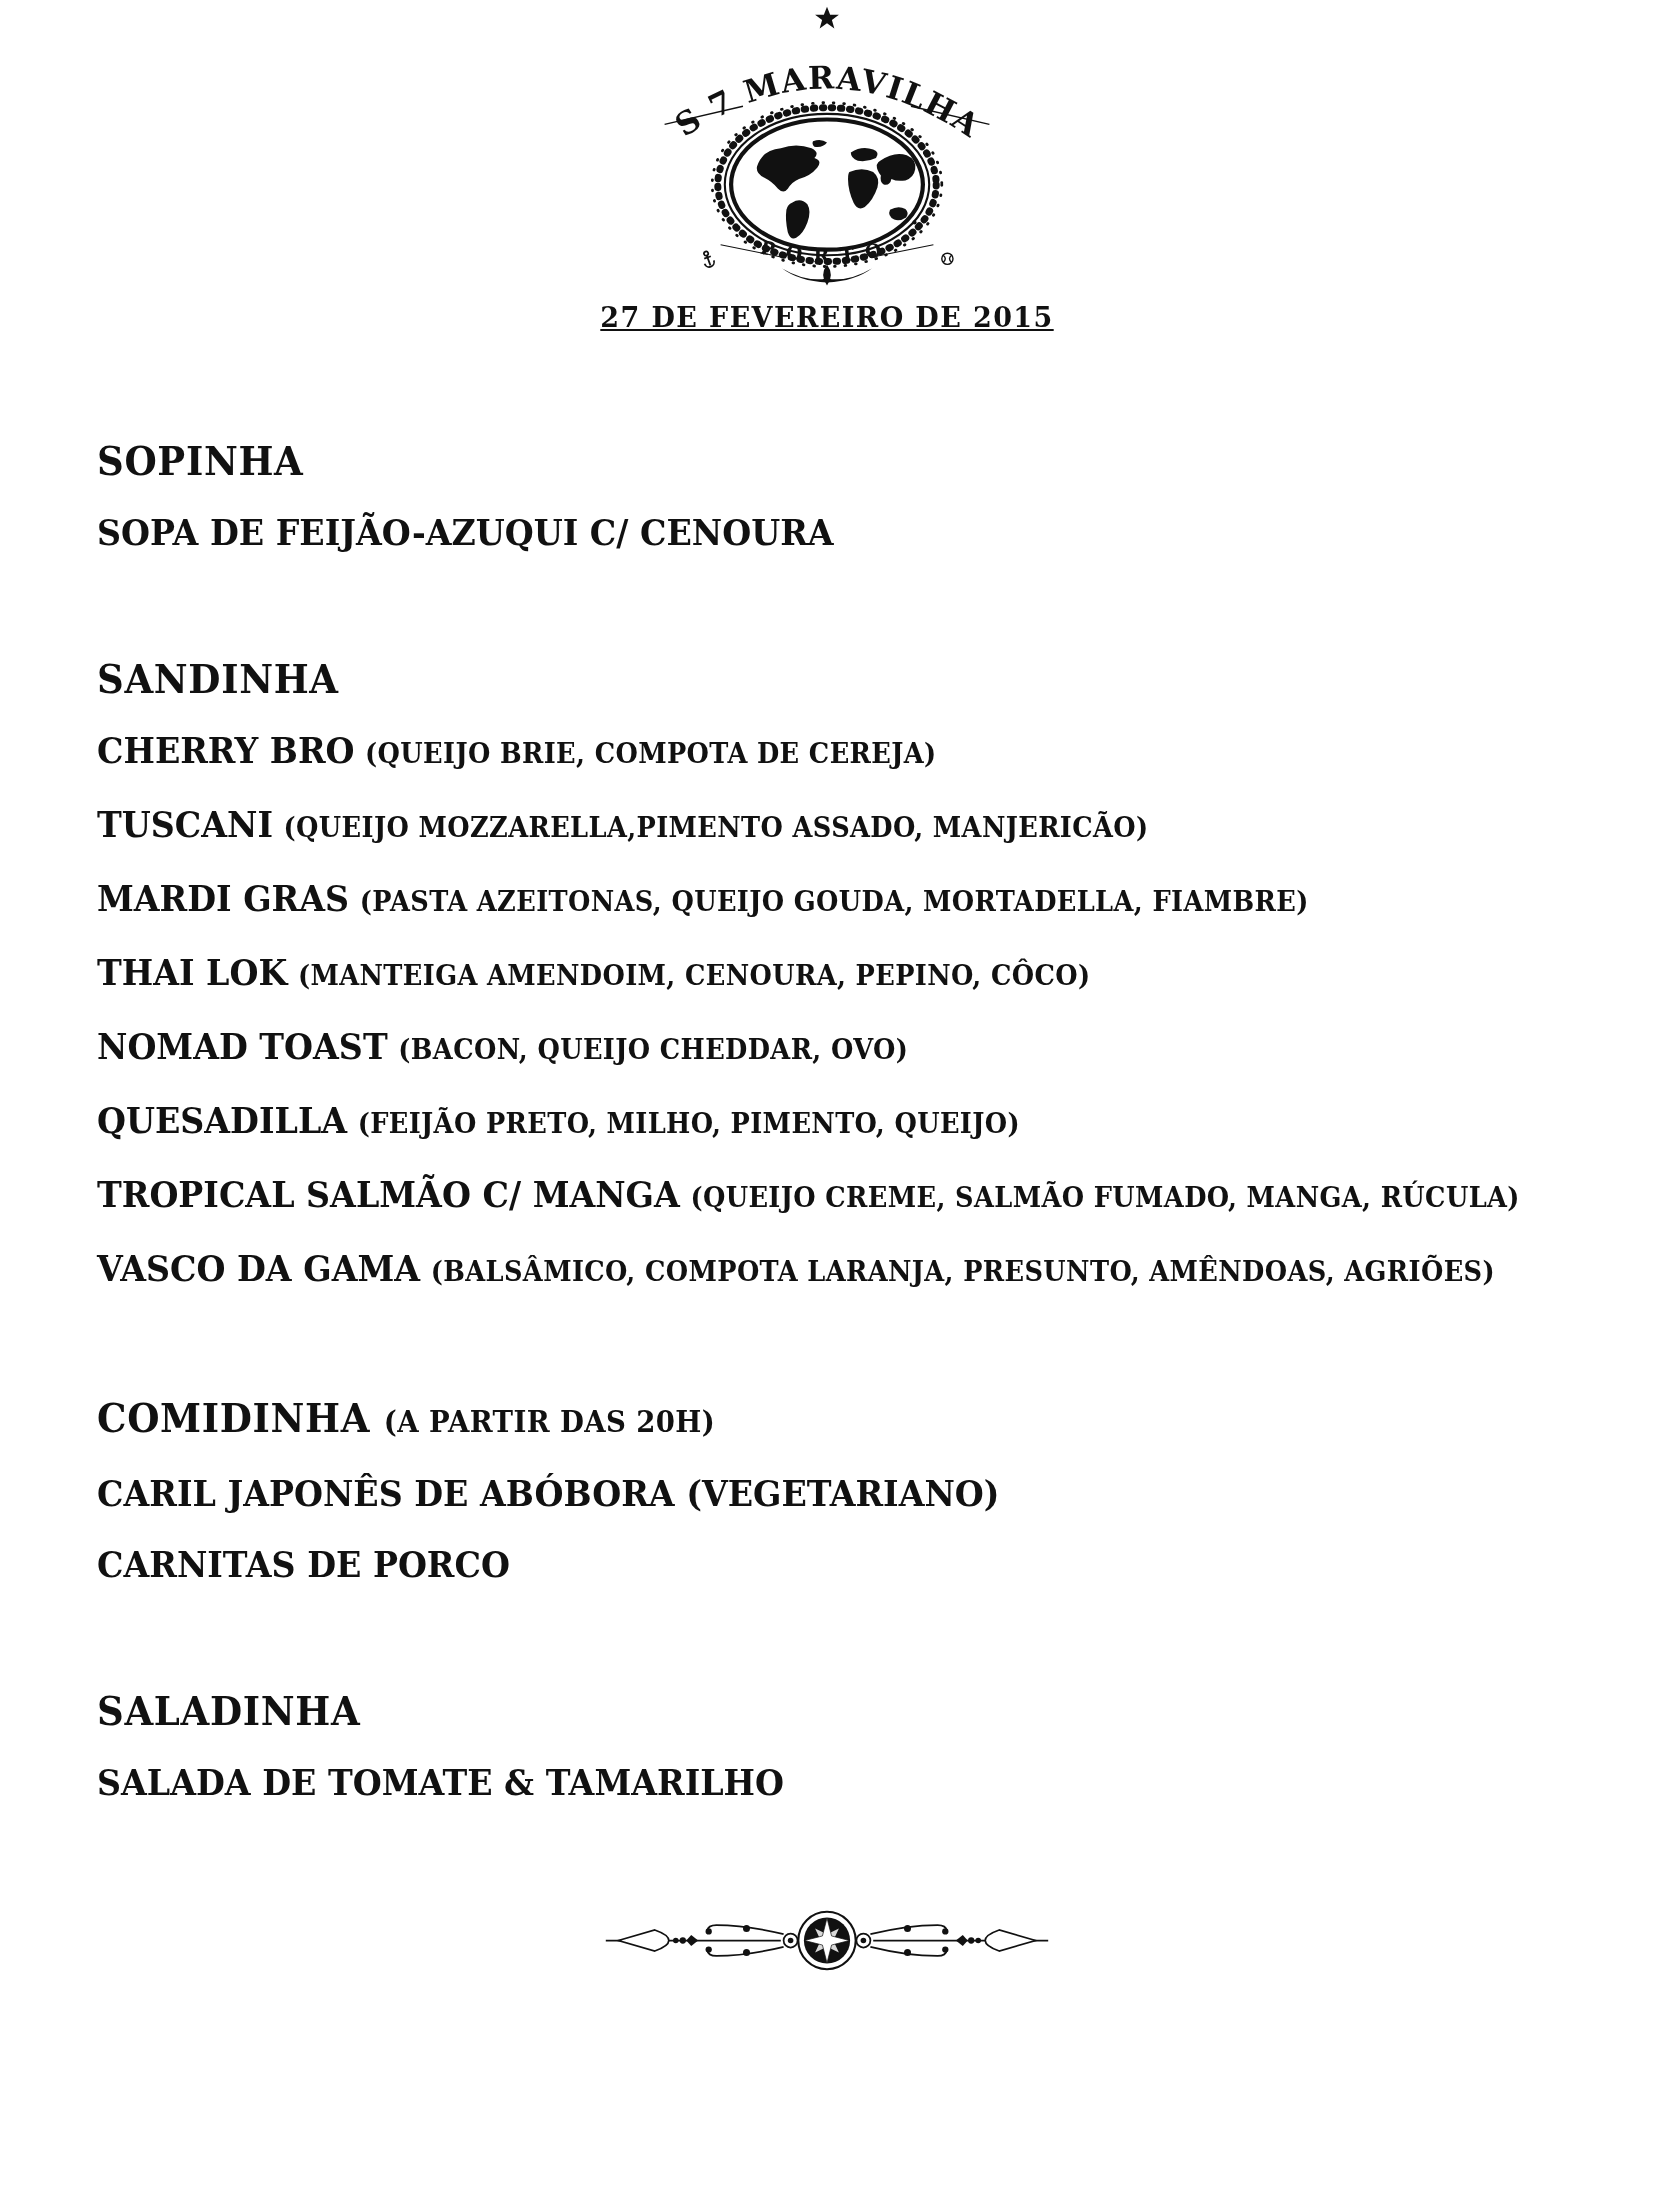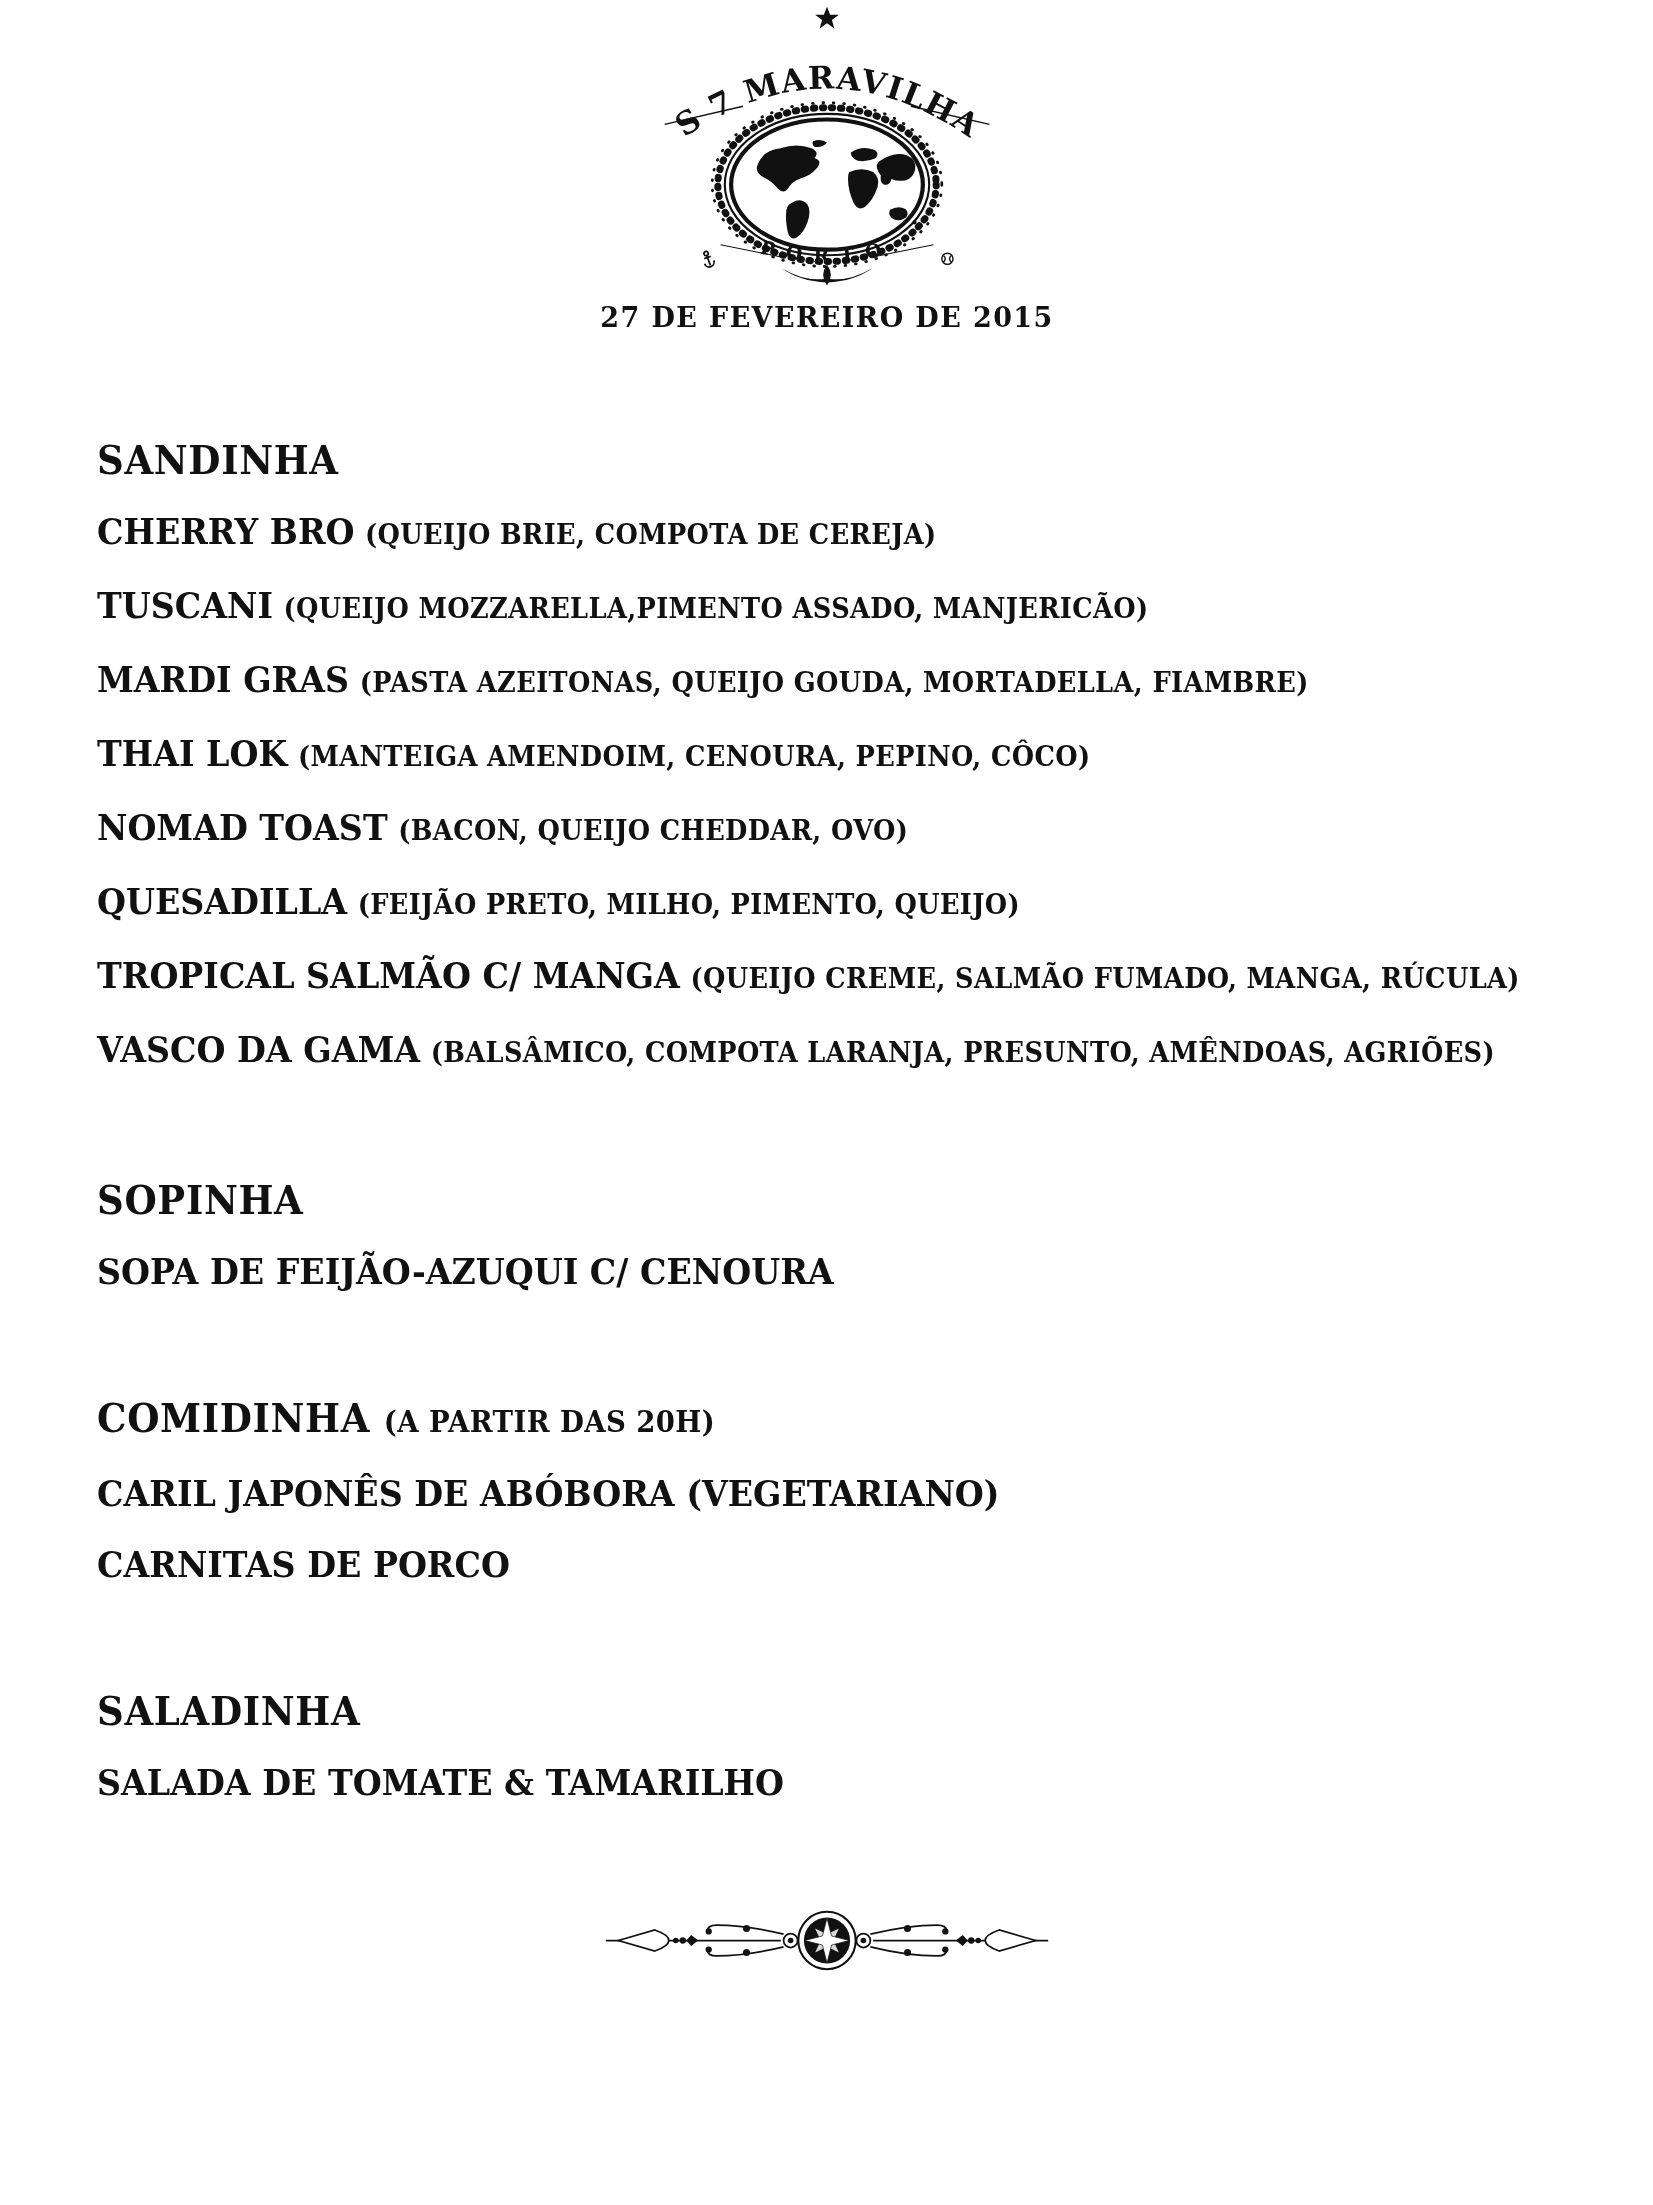--- a/index.html
+++ b/index.html
@@ -14,20 +14,21 @@
   }
   .logo-wrap{width:364px;margin:4.2px auto 0;}
   .logo-wrap svg{display:block;}
   .date-line{
     text-align:center;
     font-weight:bold;
     font-size:27px;
     letter-spacing:1.4px;
     margin-top:9.8px;
     line-height:34px;
+    text-decoration:underline;
   }
   .content{padding-left:97px;padding-right:14px;}
   .cond{transform:scaleX(0.95);transform-origin:left center;}
   .sec-title{
     font-size:39px;
     font-weight:bold;
     line-height:43px;
     letter-spacing:0.7px;
     margin-top:104px;
     white-space:nowrap;
@@ -109,20 +110,27 @@
         <path d="M260 372 q11 15 0 30 q-11 -15 0 -30 Z"></path>
       </g>
     </svg>
   </div>
 
   <div class="date-line">27 DE FEVEREIRO DE 2015</div>
 
   <div class="content">
 
     <div>
+      <div class="sec-title first cond">SOPINHA</div>
+      <div class="item cond">
+        <span class="item-name">SOPA DE FEIJÃO-AZUQUI C/ CENOURA</span>
+      </div>
+    </div>
+
+    <div>
       <div class="sec-title cond">SANDINHA</div>
 
       <div class="item cond">
         <span class="item-name">CHERRY BRO</span><span class="detail">(QUEIJO BRIE, COMPOTA DE CEREJA)</span>
       </div>
       <div class="item cond">
         <span class="item-name">TUSCANI</span><span class="detail">(QUEIJO MOZZARELLA,PIMENTO ASSADO, MANJERICÃO)</span>
       </div>
       <div class="item cond">
         <span class="item-name">MARDI GRAS</span><span class="detail">(PASTA AZEITONAS, QUEIJO GOUDA, MORTADELLA, FIAMBRE)</span>
@@ -134,27 +142,20 @@
         <span class="item-name">NOMAD TOAST</span><span class="detail">(BACON, QUEIJO CHEDDAR, OVO)</span>
       </div>
       <div class="item cond">
         <span class="item-name">QUESADILLA</span><span class="detail">(FEIJÃO PRETO, MILHO, PIMENTO, QUEIJO)</span>
       </div>
       <div class="item cond">
         <span class="item-name">TROPICAL SALMÃO C/ MANGA</span><span class="detail">(QUEIJO CREME, SALMÃO FUMADO, MANGA, RÚCULA)</span>
       </div>
       <div class="item cond">
         <span class="item-name">VASCO DA GAMA</span><span class="detail">(BALSÂMICO, COMPOTA LARANJA, PRESUNTO, AMÊNDOAS, AGRIÕES)</span>
-      </div>
-    </div>
-
-    <div>
-      <div class="sec-title first cond">SOPINHA</div>
-      <div class="item cond">
-        <span class="item-name">SOPA DE FEIJÃO-AZUQUI C/ CENOURA</span>
       </div>
     </div>
 
     <div>
       <div class="sec-title cond">
         <span>COMIDINHA</span>
         <span class="sec-sub">(A PARTIR DAS 20H)</span>
       </div>
       <div class="item cond">
         <span class="item-name">CARIL JAPONÊS DE ABÓBORA (VEGETARIANO)</span>

